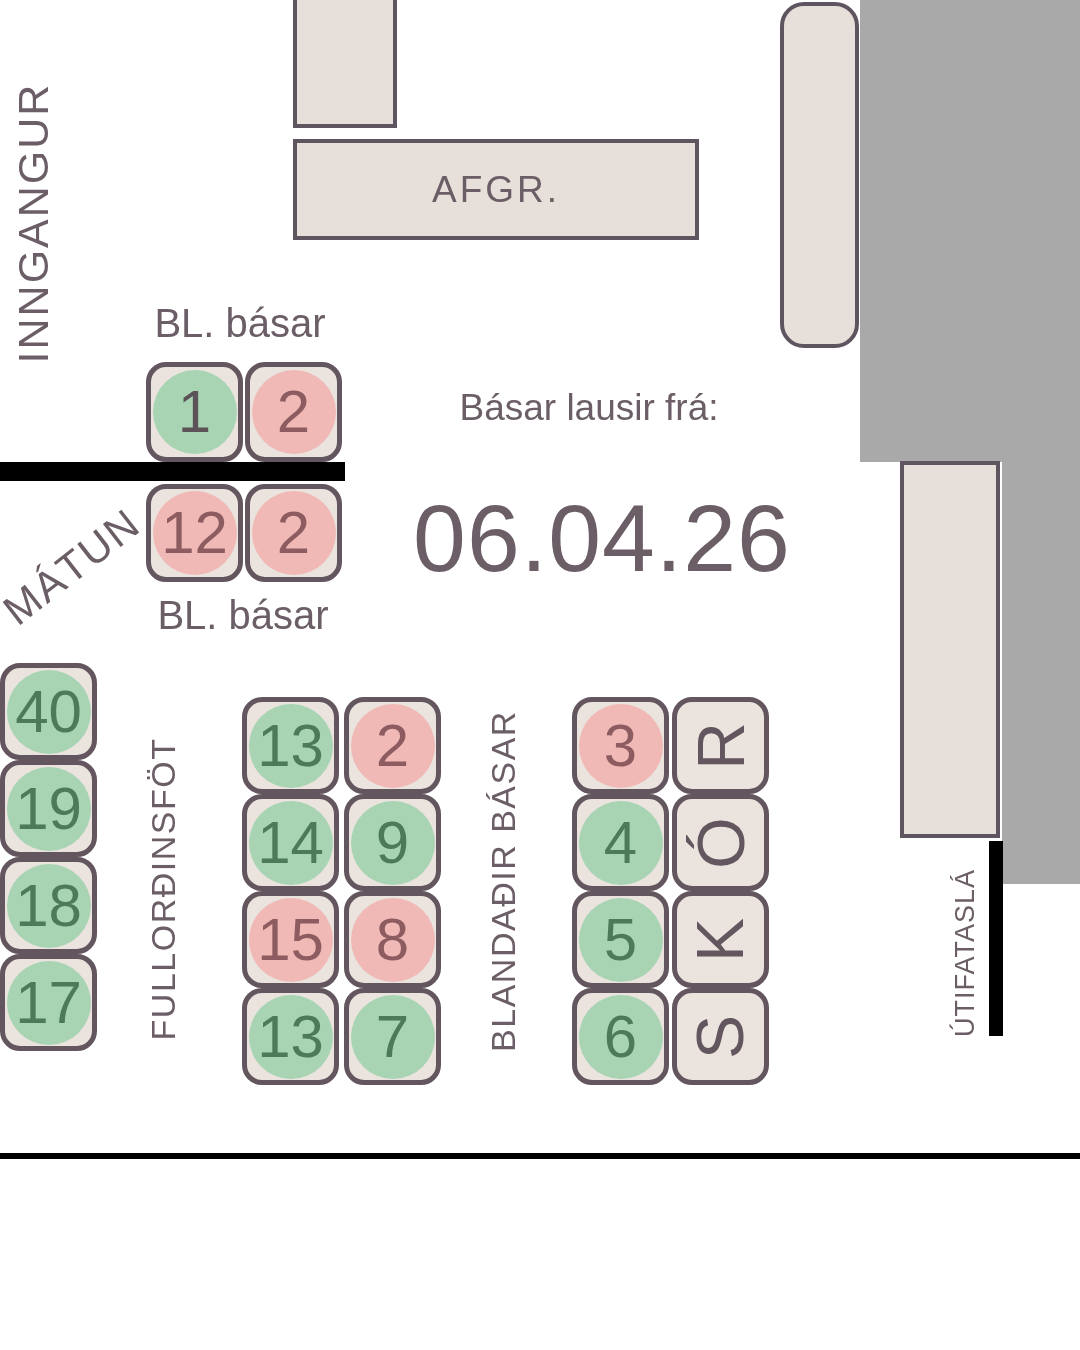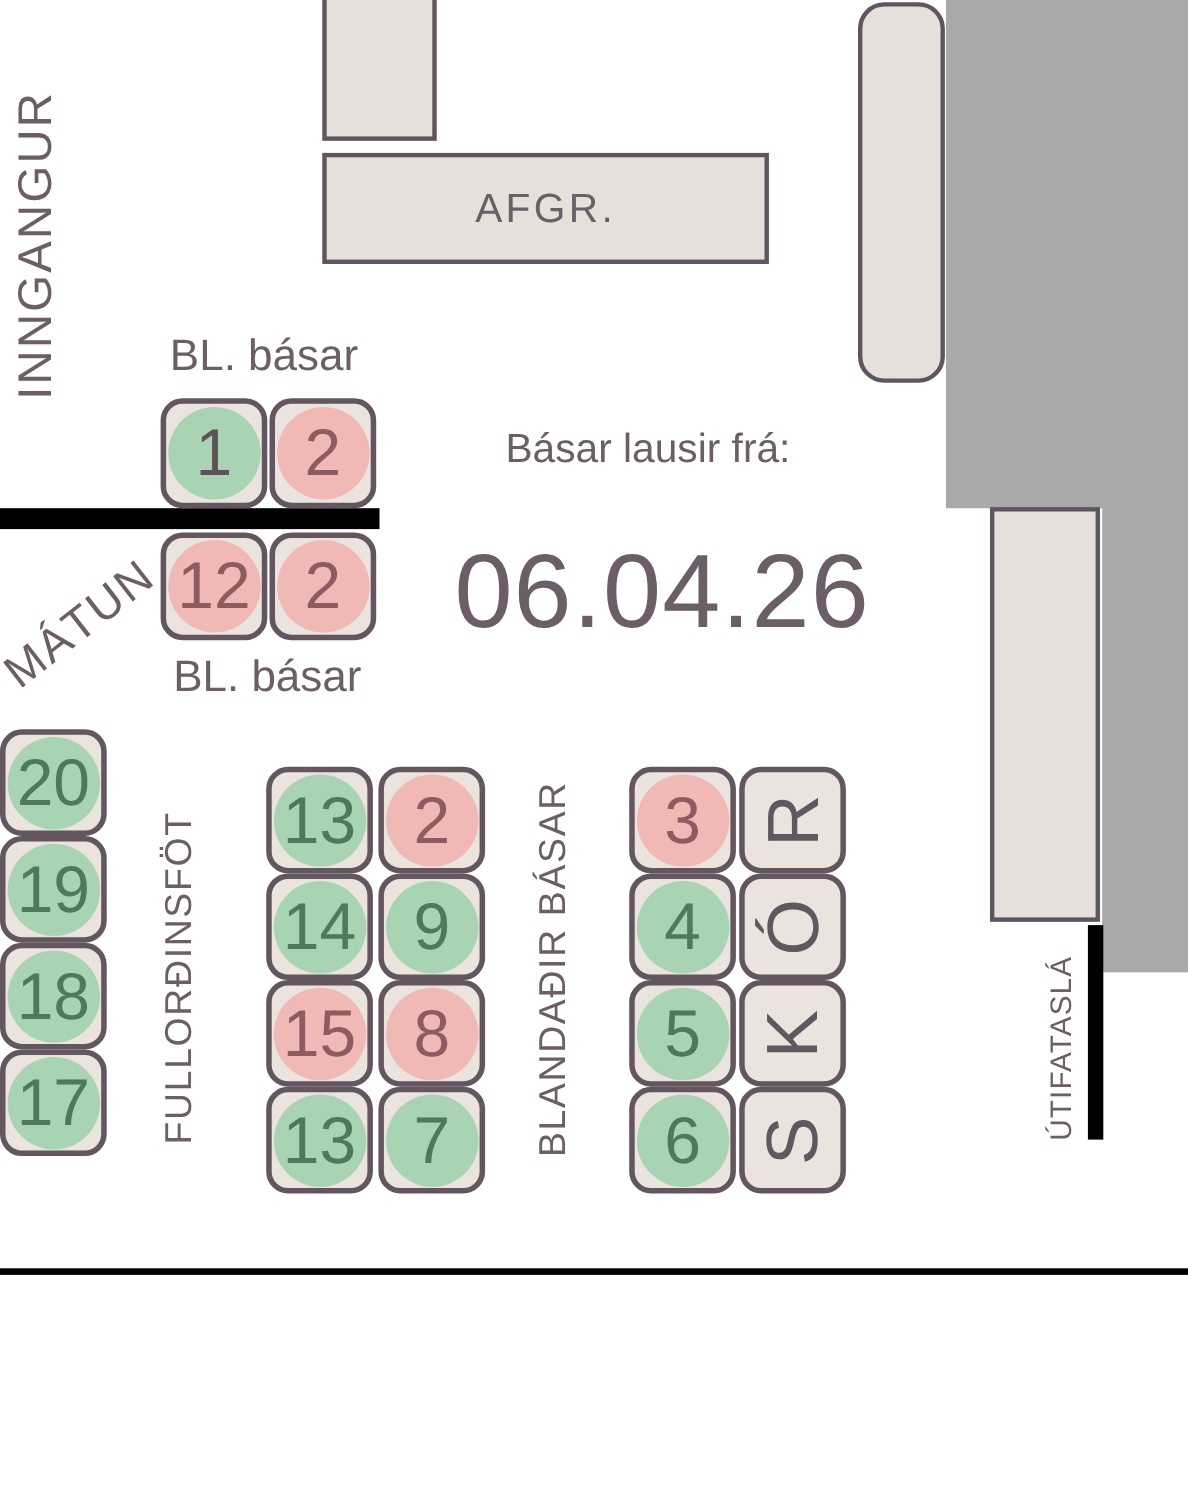--- a/index.html
+++ b/index.html
@@ -106,21 +106,21 @@
         <span class="num">12</span>
       </div>
       <div class="booth taken">
         <span class="circle"></span>
         <span class="num">2</span>
       </div>
     </div>
   <div class="group left-col-g">
       <div class="booth free">
         <span class="circle"></span>
-        <span class="num">20</span>
+        <span class="num">40</span>
       </div>
       <div class="booth free">
         <span class="circle"></span>
         <span class="num">19</span>
       </div>
       <div class="booth free">
         <span class="circle"></span>
         <span class="num">18</span>
       </div>
       <div class="booth free">

